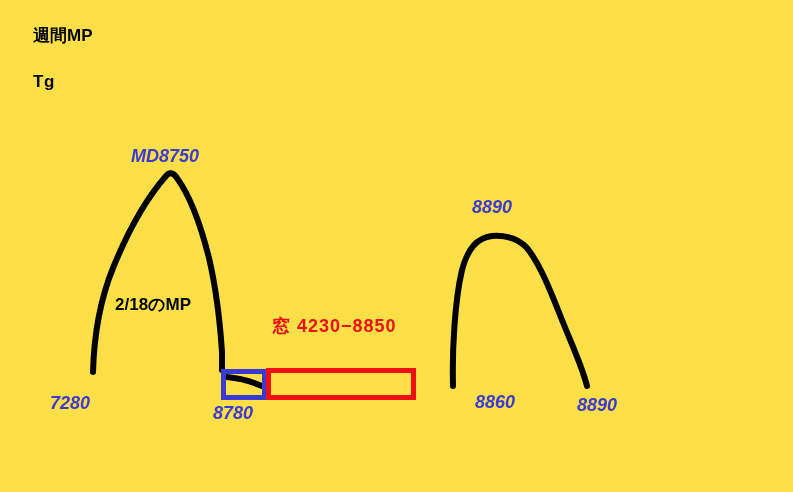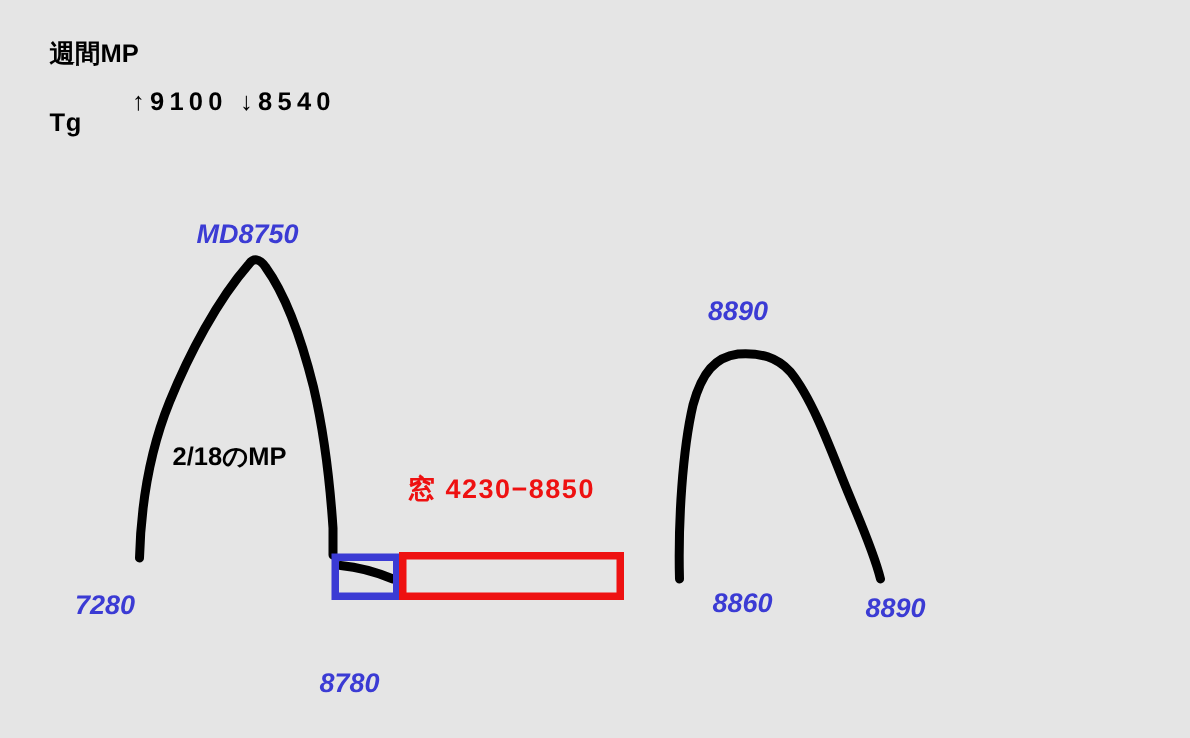--- a/index.html
+++ b/index.html
@@ -5,21 +5,21 @@
 <style>
   html, body {
     margin: 0;
     padding: 0;
     background: #ffffff;
   }
   #canvas {
     position: relative;
     width: 793px;
     height: 492px;
-    background: #e5e5e5;
+    background: #fde047;
     overflow: hidden;
     font-family: "Liberation Sans", "DejaVu Sans", sans-serif;
   }
   .txt {
     position: absolute;
     white-space: nowrap;
     line-height: 1;
   }
   .hdr-title {
     left: 33px;
@@ -58,21 +58,21 @@
   }
   .lbl-red {
     font-size: 18px;
     font-weight: bold;
     color: #ee1111;
     letter-spacing: 1px;
   }
   .md-peak-label { left: 131px; top: 147px; }
   .right-peak-label { left: 472px; top: 198px; }
   .left-base-label { left: 50px; top: 394px; }
-  .mid-base-label { left: 213px; top: 404px; margin-top: 42px; }
+  .mid-base-label { left: 213px; top: 404px; }
   .right-left-base-label { left: 427px; top: 393px; margin-left: 48px; }
   .right-right-base-label { left: 577px; top: 396px; }
   .mp-date-label { left: 115px; top: 296px; }
   .window-label { left: 272px; top: 317px; }
 
   .box {
     position: absolute;
     box-sizing: border-box;
     background: transparent;
   }
@@ -121,21 +121,20 @@
              C 468 248, 477 238, 492 236
              C 507 235, 518 238, 527 248
              C 540 264, 551 292, 562 320
              C 572 345, 582 366, 587 386" fill="none" stroke="#000000" stroke-width="6" stroke-linecap="round" stroke-linejoin="round"></path>
   </svg>
 
   <div class="txt hdr-title">週間MP</div>
 
   <div class="txt hdr-tg-label">Tg</div>
 
-  <div class="txt hdr-tg-values">↑9100 ↓8540</div>
 
   <div class="txt lbl-blue md-peak-label">MD8750</div>
 
   <div class="txt lbl-black mp-date-label">2/18のMP</div>
 
   <div class="txt lbl-red window-label">窓 4230−8850</div>
 
   <div class="txt lbl-blue left-base-label">7280</div>
 
   <div class="box box-blue"></div>

